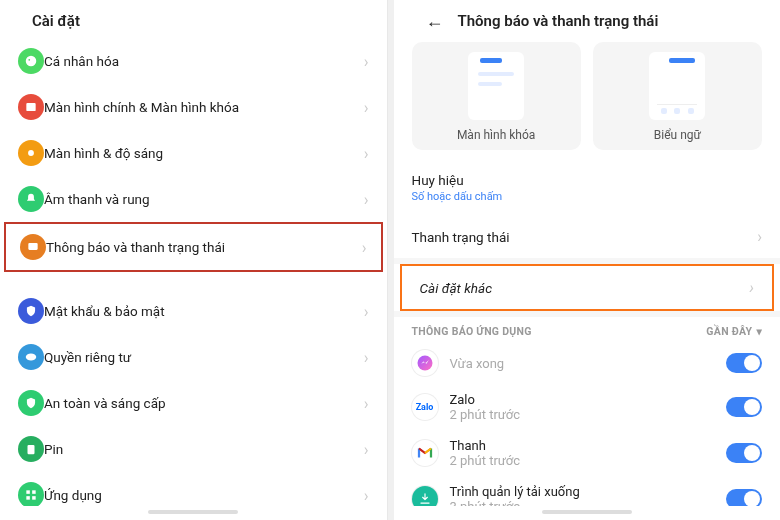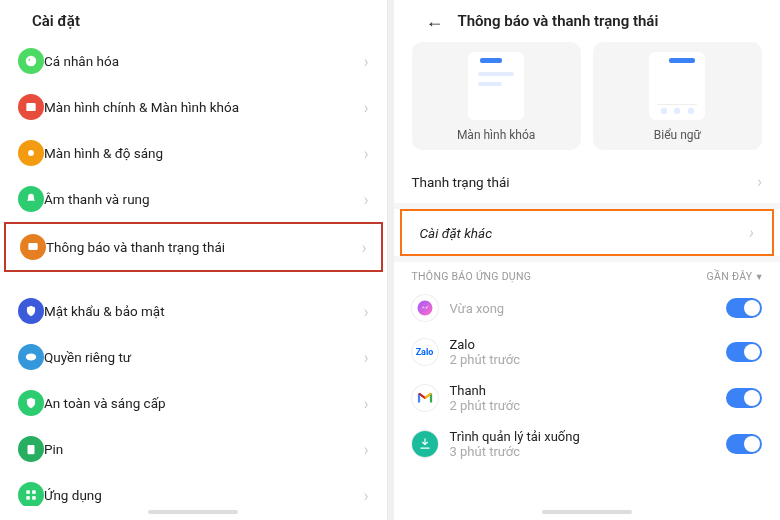--- a/index.html
+++ b/index.html
@@ -125,20 +125,21 @@
     margin: 0 6px;
     font-style: italic;
   }
 
   .list-header {
     display: flex; justify-content: space-between; align-items: center;
     padding: 8px 18px 4px;
     font-size: 10.5px;
     color: #999;
     letter-spacing: 0.3px;
+    font-weight: bold;
   }
   .sort { display: flex; align-items: center; gap: 4px; cursor: pointer; }
 
   .app-row {
     display: flex; align-items: center; gap: 12px;
     padding: 8px 18px;
   }
   .app-icon {
     width: 26px; height: 26px; border-radius: 50%;
     display: flex; align-items: center; justify-content: center;
@@ -287,20 +288,26 @@
           <div class="bottom">
               <span></span>
               <span></span>
               <span></span>
             </div>
         </div>
         <span class="card-label">Biểu ngữ</span>
       </div>
     </div>
 
+    <div class="section-row">
+      <div class="col">
+        <span class="sec-title">Huy hiệu</span>
+        <span class="sec-sub">Số hoặc dấu chấm</span>
+      </div>
+    </div>
 
     <div class="section-row">
       <span class="sec-title">Thanh trạng thái</span>
       <span class="chevron">›</span>
     </div>
 
     <div class="divider"></div>
 
     <div class="section-row highlight-box-r">
       <span class="sec-title">Cài đặt khác</span>

